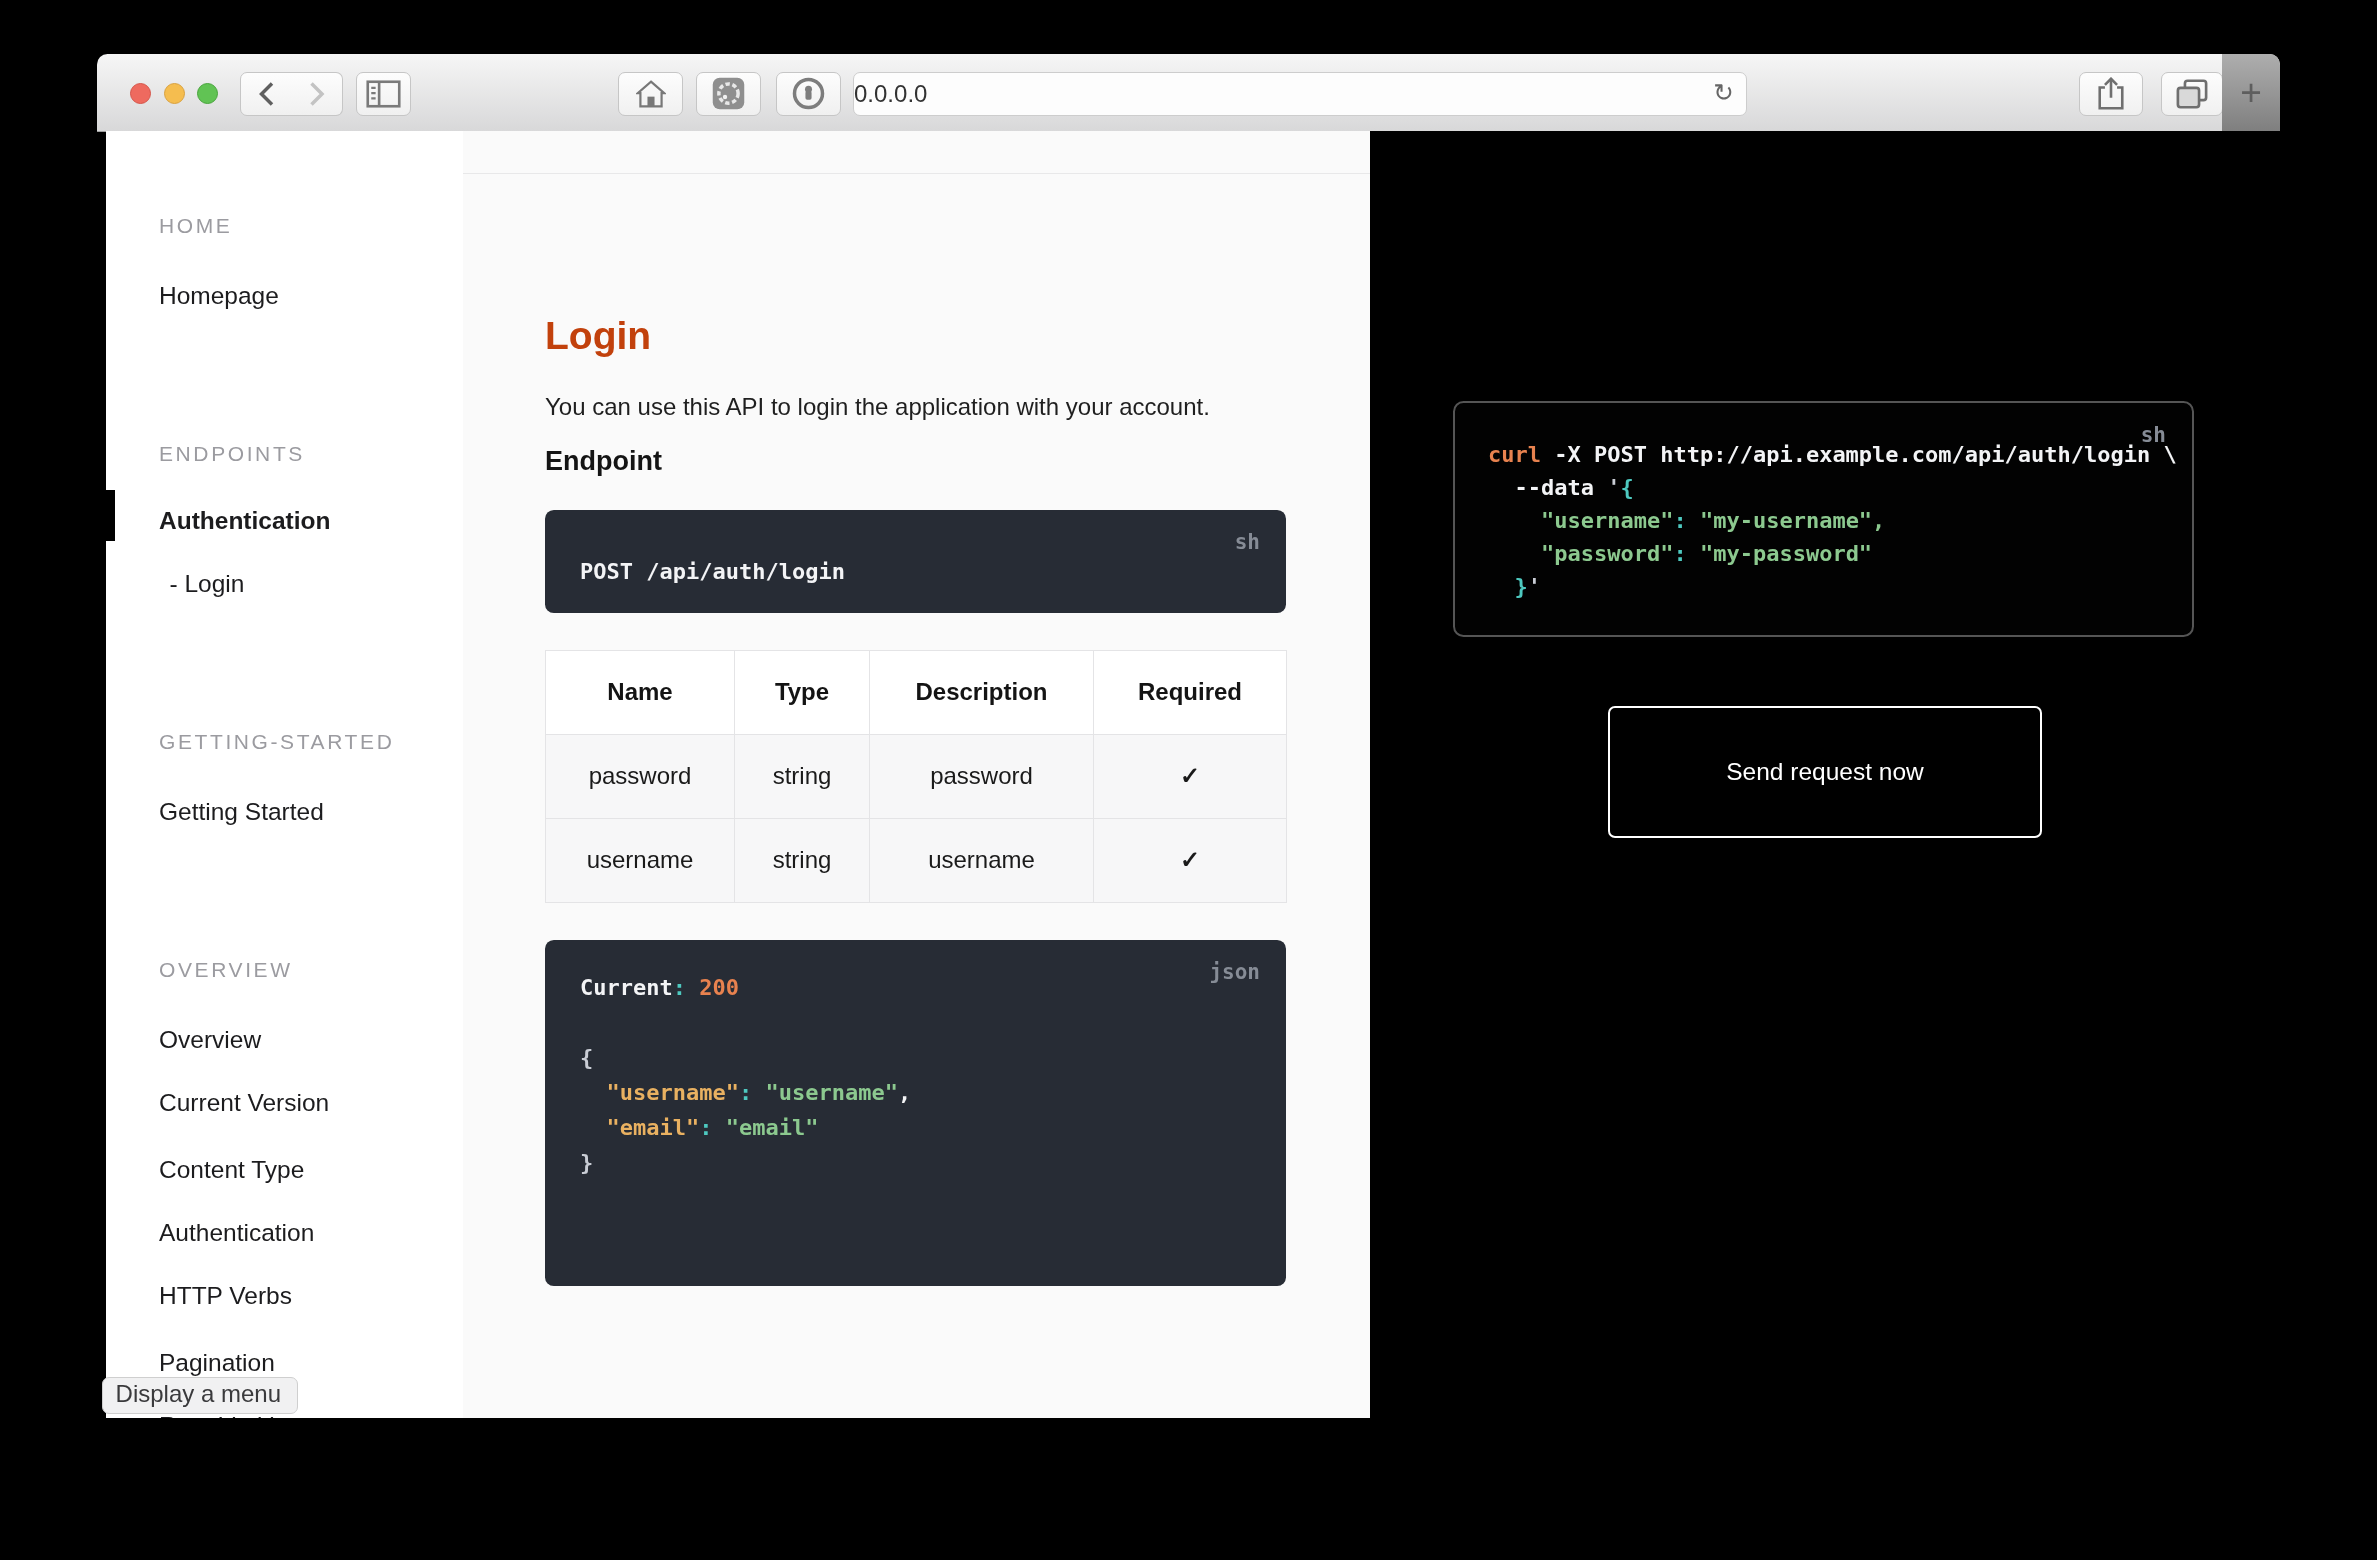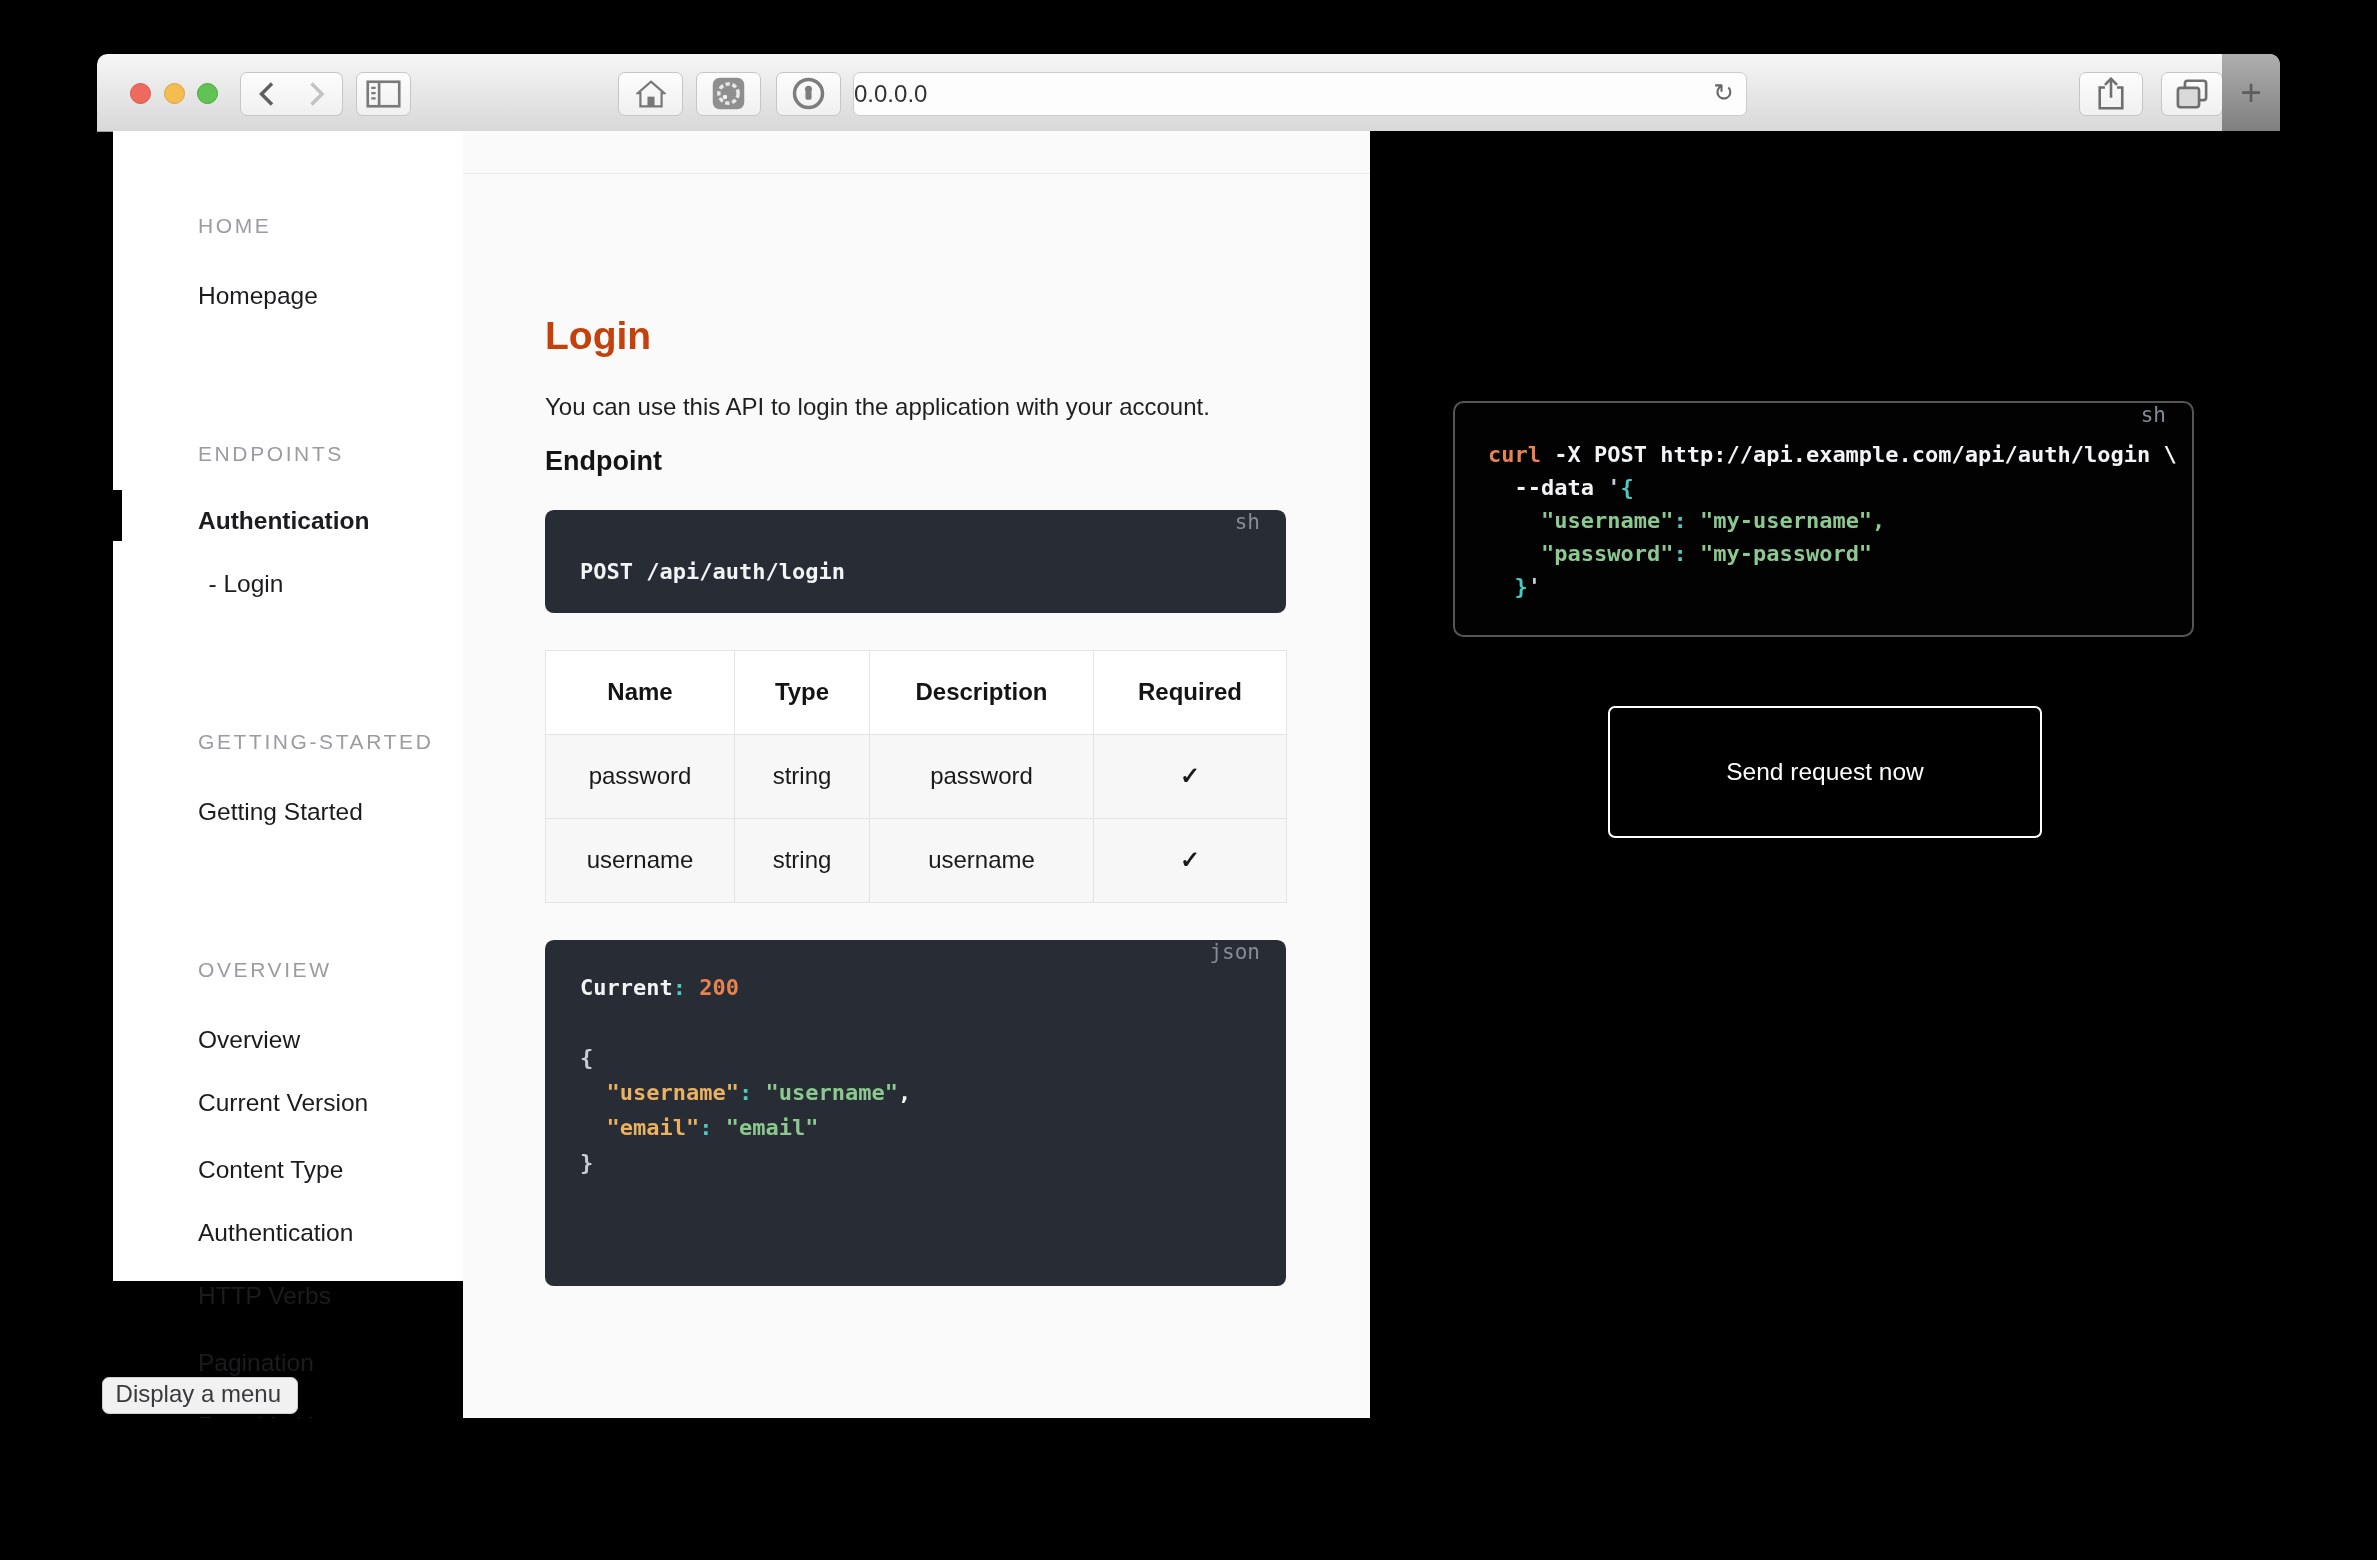--- a/index.html
+++ b/index.html
@@ -19,21 +19,21 @@
         border:0.9px solid #c6c6c6;border-radius:7px;display:flex;align-items:center;justify-content:center;}
   .grp-l{border-radius:7px 0 0 7px;}
   .grp-r{border-radius:0 7px 7px 0;border-left:none;}
   .urlfield{position:absolute;left:756px;top:17.5px;width:892px;height:42px;background:#fdfdfd;
             border:0.9px solid #cdcdcd;border-radius:7px;display:flex;align-items:center;justify-content:flex-start;
             font-size:24px;color:#333;}
   .reload{position:absolute;right:12.3px;top:5.3px;font-size:24.5px;color:#666;}
   .plus{font-size:37px;color:#5e5e5e;font-weight:400;line-height:1;}
   svg.icon{display:block;}
   
-  .sidebar{position:absolute;left:16px;top:77px;width:366px;height:1150px;background:#fff;padding-left:32px;}
+  .sidebar{position:absolute;left:9px;top:77px;width:366px;height:1287px;background:#fff;}
   .active-bar{position:absolute;left:0;top:359px;width:8.8px;height:51px;background:#000;}
   .nav{list-style:none;margin:0;padding:0 0 0 53px;}
   .nav li{line-height:28px;}
   .nav .hdr{color:#9b9ba0;font-size:21px;letter-spacing:2.6px;}
   .nav .lnk{color:#1c1c1e;font-size:24.5px;}
   .nav .sub{padding-left:10.5px;}
   .nav .active{font-weight:bold;}
   .mt-first{margin-top:81px}.mt-pair{margin-top:42px}.mt-sect{margin-top:130px}
   .mt-item{margin-top:35px}.mt-item2{margin-top:39px}
   
@@ -44,21 +44,21 @@
   .content-top{height:42px;border-bottom:1.8px solid #e8e8e9;}
   .inner{padding:0 84px 0 82px;color:#1d1d1f;}
   .inner h1{font-size:39px;font-weight:bold;color:#c2410c;margin:140px 0 0;}
   .desc{font-size:24px;margin:35px 0 0;color:#1f1f1f;}
   .inner h2{font-size:27px;font-weight:bold;color:#141414;margin:24.5px 0 0;}
   .h2-mid{margin-top:32px !important;}
   .codeblock{position:relative;background:#272c35;border-radius:8.8px;margin-top:33px;
              font-family:"DejaVu Sans Mono",monospace;font-weight:bold;font-size:22px;color:#f3f4f6;}
   .cb1{height:103px;padding:44px 0 0 35px;box-sizing:border-box;margin-top:33px;}
   .cb2{height:346px;padding:30px 0 0 35px;box-sizing:border-box;margin-top:37px;}
-  .lang{position:absolute;top:0;right:26px;color:#868c96;font-size:21px;font-weight:normal;}
+  .lang{position:absolute;top:20px;right:26px;color:#868c96;font-size:21px;font-weight:bold;}
   .cline{line-height:35px;white-space:pre;}
   .tok-plain{color:#f3f4f6}.tok-teal{color:#4ec9c0}.tok-orange{color:#e8824f}
   .tok-key{color:#e9b161}.tok-str{color:#8cc98f}.tok-brace{color:#c9cdd5}
   
   table.params{border-collapse:collapse;margin-top:37px;width:741px;table-layout:fixed;}
   table.params th,table.params td{border:1.8px solid #e4e4e6;text-align:center;height:81px;}
   table.params th{background:#ffffff;font-size:24px;font-weight:bold;color:#141414;}
   table.params td{background:#f7f7f8;font-size:24px;color:#1a1a1a;}
   td.check{font-size:35px;font-weight:bold;color:#3c3c3c;}
   

